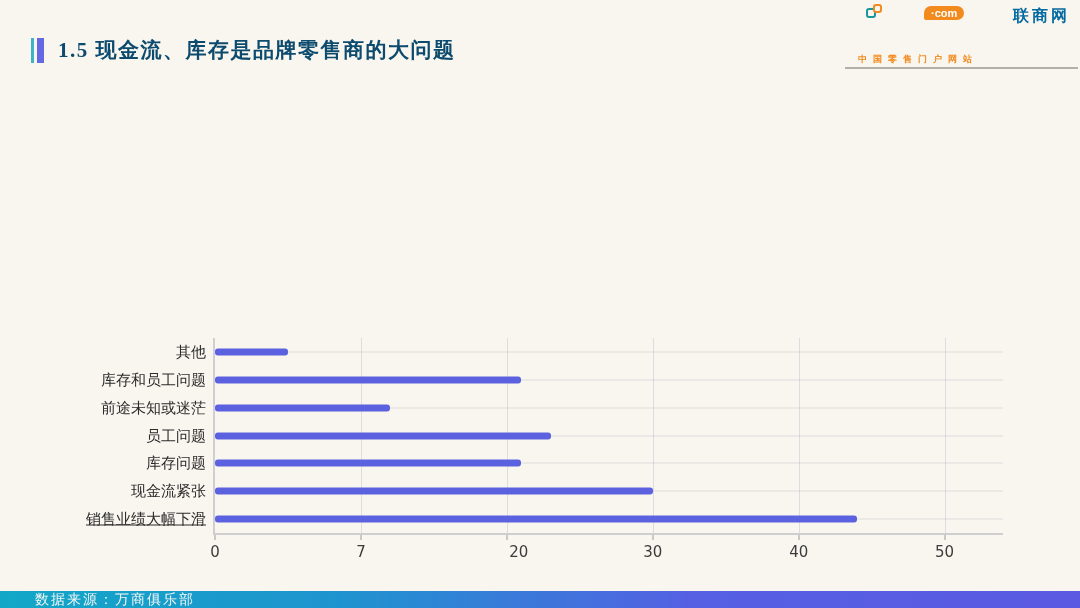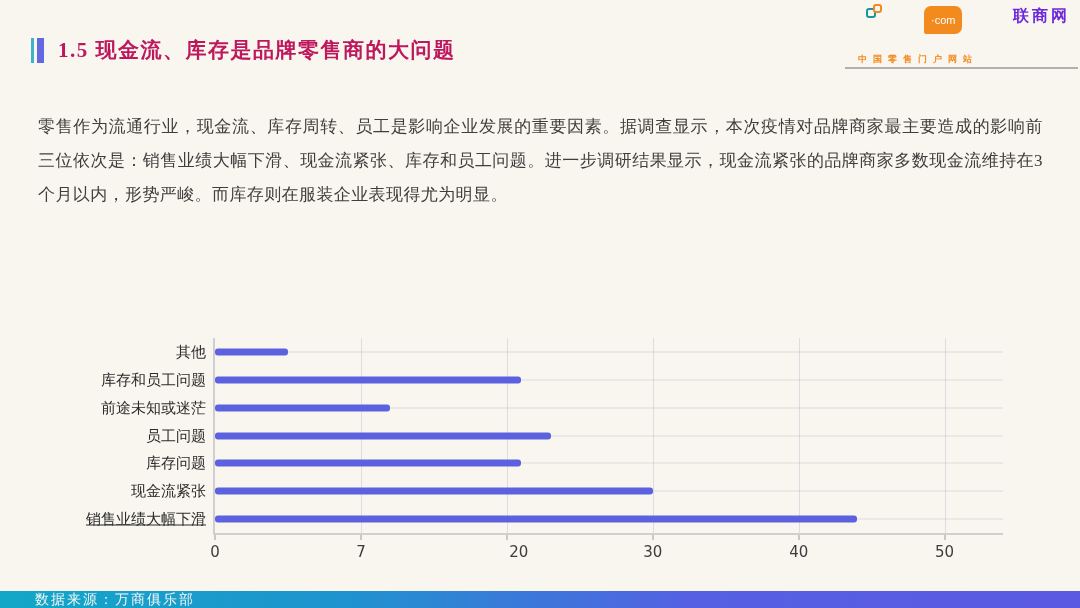--- a/index.html
+++ b/index.html
@@ -9,31 +9,31 @@
     background:#f8f6ef;
     font-family:"Liberation Serif","DejaVu Serif",serif;
     overflow:hidden;
   }
 
   
   .title-row { position:absolute; top:36px; left:31px; display:flex; align-items:center; }
   .mark { display:inline-block; height:25px; }
   .mark-teal   { width:3px; background:#3eb3c8; margin-right:3px; }
   .mark-indigo { width:7px; background:#6468e3; margin-right:14px; }
-  .page-title  { font-size:21px; font-weight:600; color:#be185d; letter-spacing:1.5px; white-space:nowrap; }
+  .page-title  { font-size:21px; font-weight:600; color:#0c4a6e; letter-spacing:1.5px; white-space:nowrap; }
 
   .logo { position:absolute; top:4px; right:10px; width:232px; height:64px; }
   .logo-word { position:absolute; top:8px; left:22px; font-family:"Liberation Sans","DejaVu Sans",sans-serif;
                font-weight:bold; font-size:38px; line-height:1.2; letter-spacing:-1px; }
   .logo-word .t { color:#17989d; }
   .logo-word .o { color:#f28a1e; }
   .logo-com { position:absolute; top:2px; left:86px; background:#f28a1e; color:#fff;
-              font-family:"Liberation Sans",sans-serif; font-weight:normal; font-size:11px;
-              padding:8px 7px; border-radius:7px 7px 7px 2px; }
-  .logo-cn  { position:absolute; top:2px; right:0; color:#6d28d9; font-weight:bold;
+              font-family:"Liberation Sans",sans-serif; font-weight:bold; font-size:11px;
+              padding:1px 7px; border-radius:7px 7px 7px 2px; }
+  .logo-cn  { position:absolute; top:2px; right:0; color:#0369a1; font-weight:bold;
               font-size:16px; letter-spacing:3px; white-space:nowrap; }
   .logo-tag { position:absolute; top:49px; left:20px; color:#f28a1e; font-size:9px;
               font-weight:bold; letter-spacing:6px; white-space:nowrap; }
   .logo-icon { position:absolute; top:0; left:28px; width:22px; height:16px; }
   .sq { position:absolute; border-radius:3px; }
   .sq-teal   { width:10px; height:10px; border:2px solid #17989d; left:0; top:4px; }
   .sq-orange { width:9px;  height:9px;  border:2px solid #f28a1e; left:7px; top:0; background:#f8f6ef; }
   .header-rule { position:absolute; top:67px; left:845px; right:2px; height:2px; background:#b2b0ab; }
 
   
@@ -76,21 +76,20 @@
     <span class="sq sq-teal"></span>
     <span class="sq sq-orange"></span>
   </div>
   <div class="logo-com">·com</div>
   <div class="logo-cn">联商网</div>
   <div class="logo-tag">中国零售门户网站</div>
 </div>
 <div class="header-rule"></div>
 
 <div class="copy">
-  <p>零售作为流通行业，现金流、库存周转、员工是影响企业发展的重要因素。据调查显示，本次疫情对品牌商家最主要造成的影响前三位依次是：销售业绩大幅下滑、现金流紧张、库存和员工问题。进一步调研结果显示，现金流紧张的品牌商家多数现金流维持在3个月以内，形势严峻。而库存则在服装企业表现得尤为明显。</p>
 </div>
 
 <div class="plot" id="plot">
     <div class="tick" style="left: 0%;"></div>
     <div class="ticklbl" style="left: 0%;">0</div>
     <div class="vgrid" style="left: 18.5185%;"></div>
     <div class="tick" style="left: 18.5185%;"></div>
     <div class="ticklbl" style="left: 18.5185%;">7</div>
     <div class="vgrid" style="left: 37.037%;"></div>
     <div class="tick" style="left: 37.037%;"></div>

